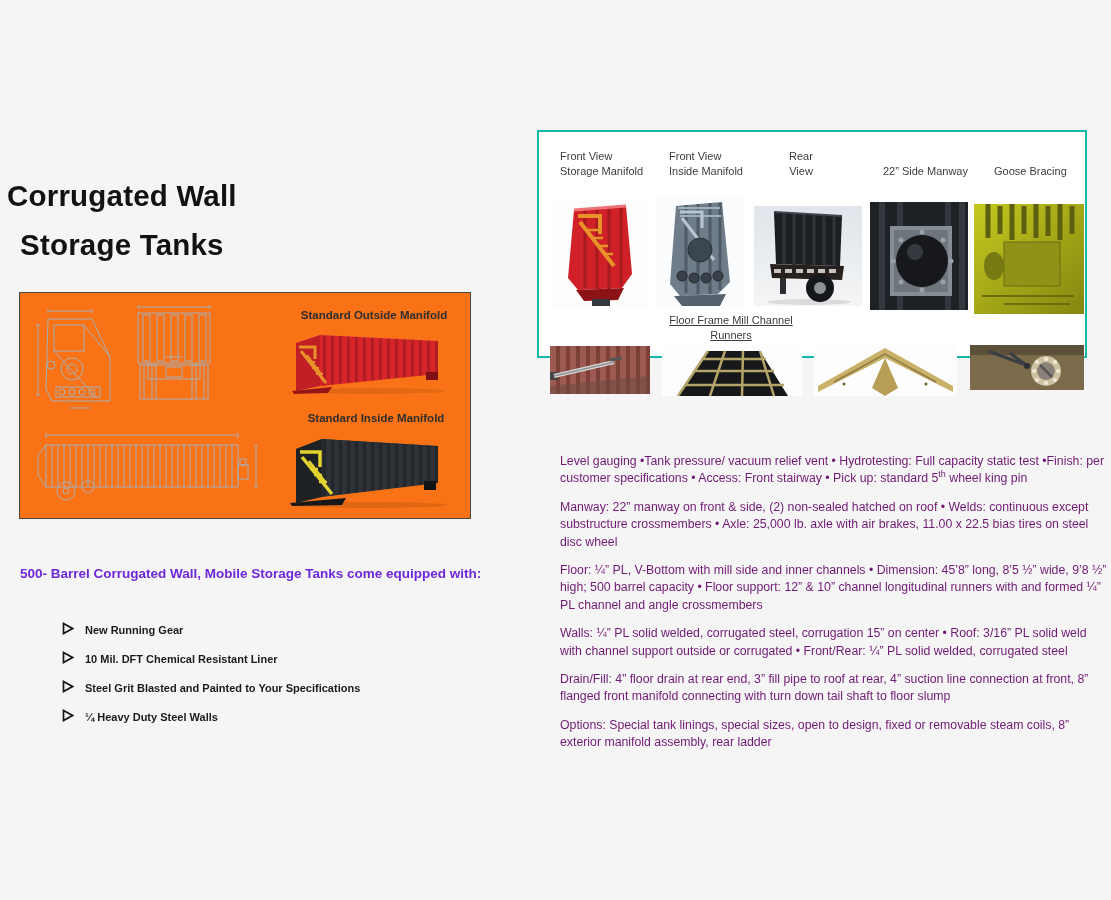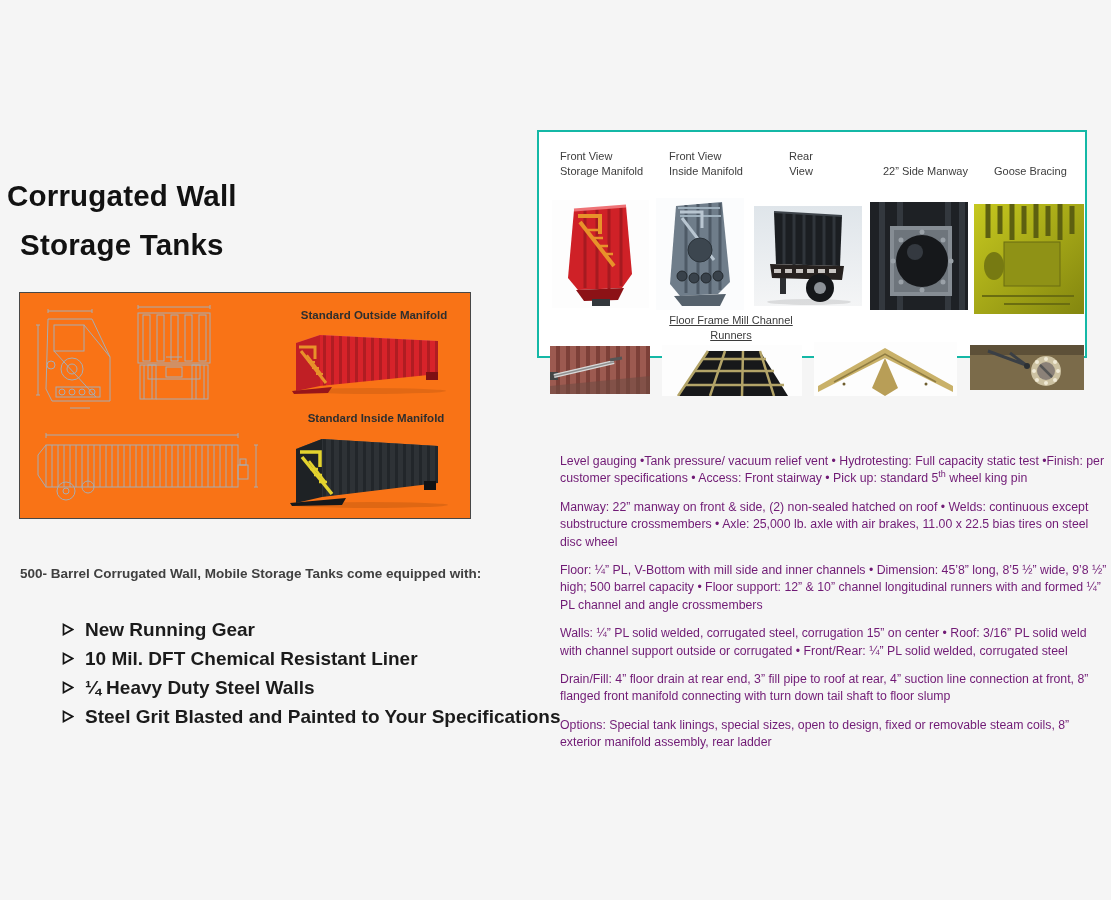--- a/index.html
+++ b/index.html
@@ -20,23 +20,23 @@
   .draw-c { left:12px; top:136px; width:238px; height:78px; }
   .tank-red-svg  { left:266px; top:29px;  width:174px; height:72px; }
   .tank-dark-svg { left:266px; top:132px; width:174px; height:84px; }
   .figure-label { position:absolute; width:176px; text-align:center; font-size:11.5px;
                   color:#2e2e2e; font-weight:bold; }
   .fl-outside { left:266px; top:16px; }
   .fl-inside  { left:268px; top:119px; }
 
   
   .equip-intro { position:absolute; left:20px; top:564px; width:462px; font-size:13.5px;
-                 font-weight:bold; color:#404040; line-height:19px; }
+                 font-weight:bold; color:#6d28d9; line-height:19px; }
   .equip-list { position:absolute; left:20px; top:615px; list-style:none; }
-  .equip-list li { display:flex; align-items:center; height:29px; font-size:19px;
+  .equip-list li { display:flex; align-items:center; height:29px; font-size:11px;
                    font-weight:bold; color:#1b1b1b;padding-left:42px; }
   .equip-list li .bullet-ic { width:12px; height:13px; margin-right:11px; flex:0 0 auto; }
 
   
   .gallery-panel { position:absolute; left:537px; top:130px; width:550px; height:228px;
                    background:#ffffff; border:2px solid #14b8a6; }
   .glabel { position:absolute; font-size:11px; color:#3c3c3c; line-height:15px; }
   .glabel-line { height:15px; white-space:nowrap; }
   .bcenter { text-align:center;text-decoration:underline; }
   .gphoto { position:absolute; }
@@ -186,27 +186,27 @@
       <li>
         <span><svg class="bullet-ic" viewBox="0 0 12 13">
             <polygon points="1.5,1.5 10.5,6.5 1.5,11.5" fill="none" stroke="#161616" stroke-width="1.7"></polygon>
           </svg></span>
         <span>10 Mil. DFT Chemical Resistant Liner</span>
       </li>
       <li>
         <span><svg class="bullet-ic" viewBox="0 0 12 13">
             <polygon points="1.5,1.5 10.5,6.5 1.5,11.5" fill="none" stroke="#161616" stroke-width="1.7"></polygon>
           </svg></span>
-        <span>¼ Heavy Duty Steel Walls</span>
+        <span>Steel Grit Blasted and Painted to Your Specifications</span>
       </li>
       <li>
         <span><svg class="bullet-ic" viewBox="0 0 12 13">
             <polygon points="1.5,1.5 10.5,6.5 1.5,11.5" fill="none" stroke="#161616" stroke-width="1.7"></polygon>
           </svg></span>
-        <span>Steel Grit Blasted and Painted to Your Specifications</span>
+        <span>¼ Heavy Duty Steel Walls</span>
       </li>
     </ul>
 
   <div class="gallery-panel" id="gallery-panel">
       <div class="glabel lt1">
         <div class="glabel-line">Front View</div>
         <div class="glabel-line">Storage Manifold</div>
       </div>
       <div class="gphoto pt1">
         <svg viewBox="0 0 97 108" preserveAspectRatio="none">

